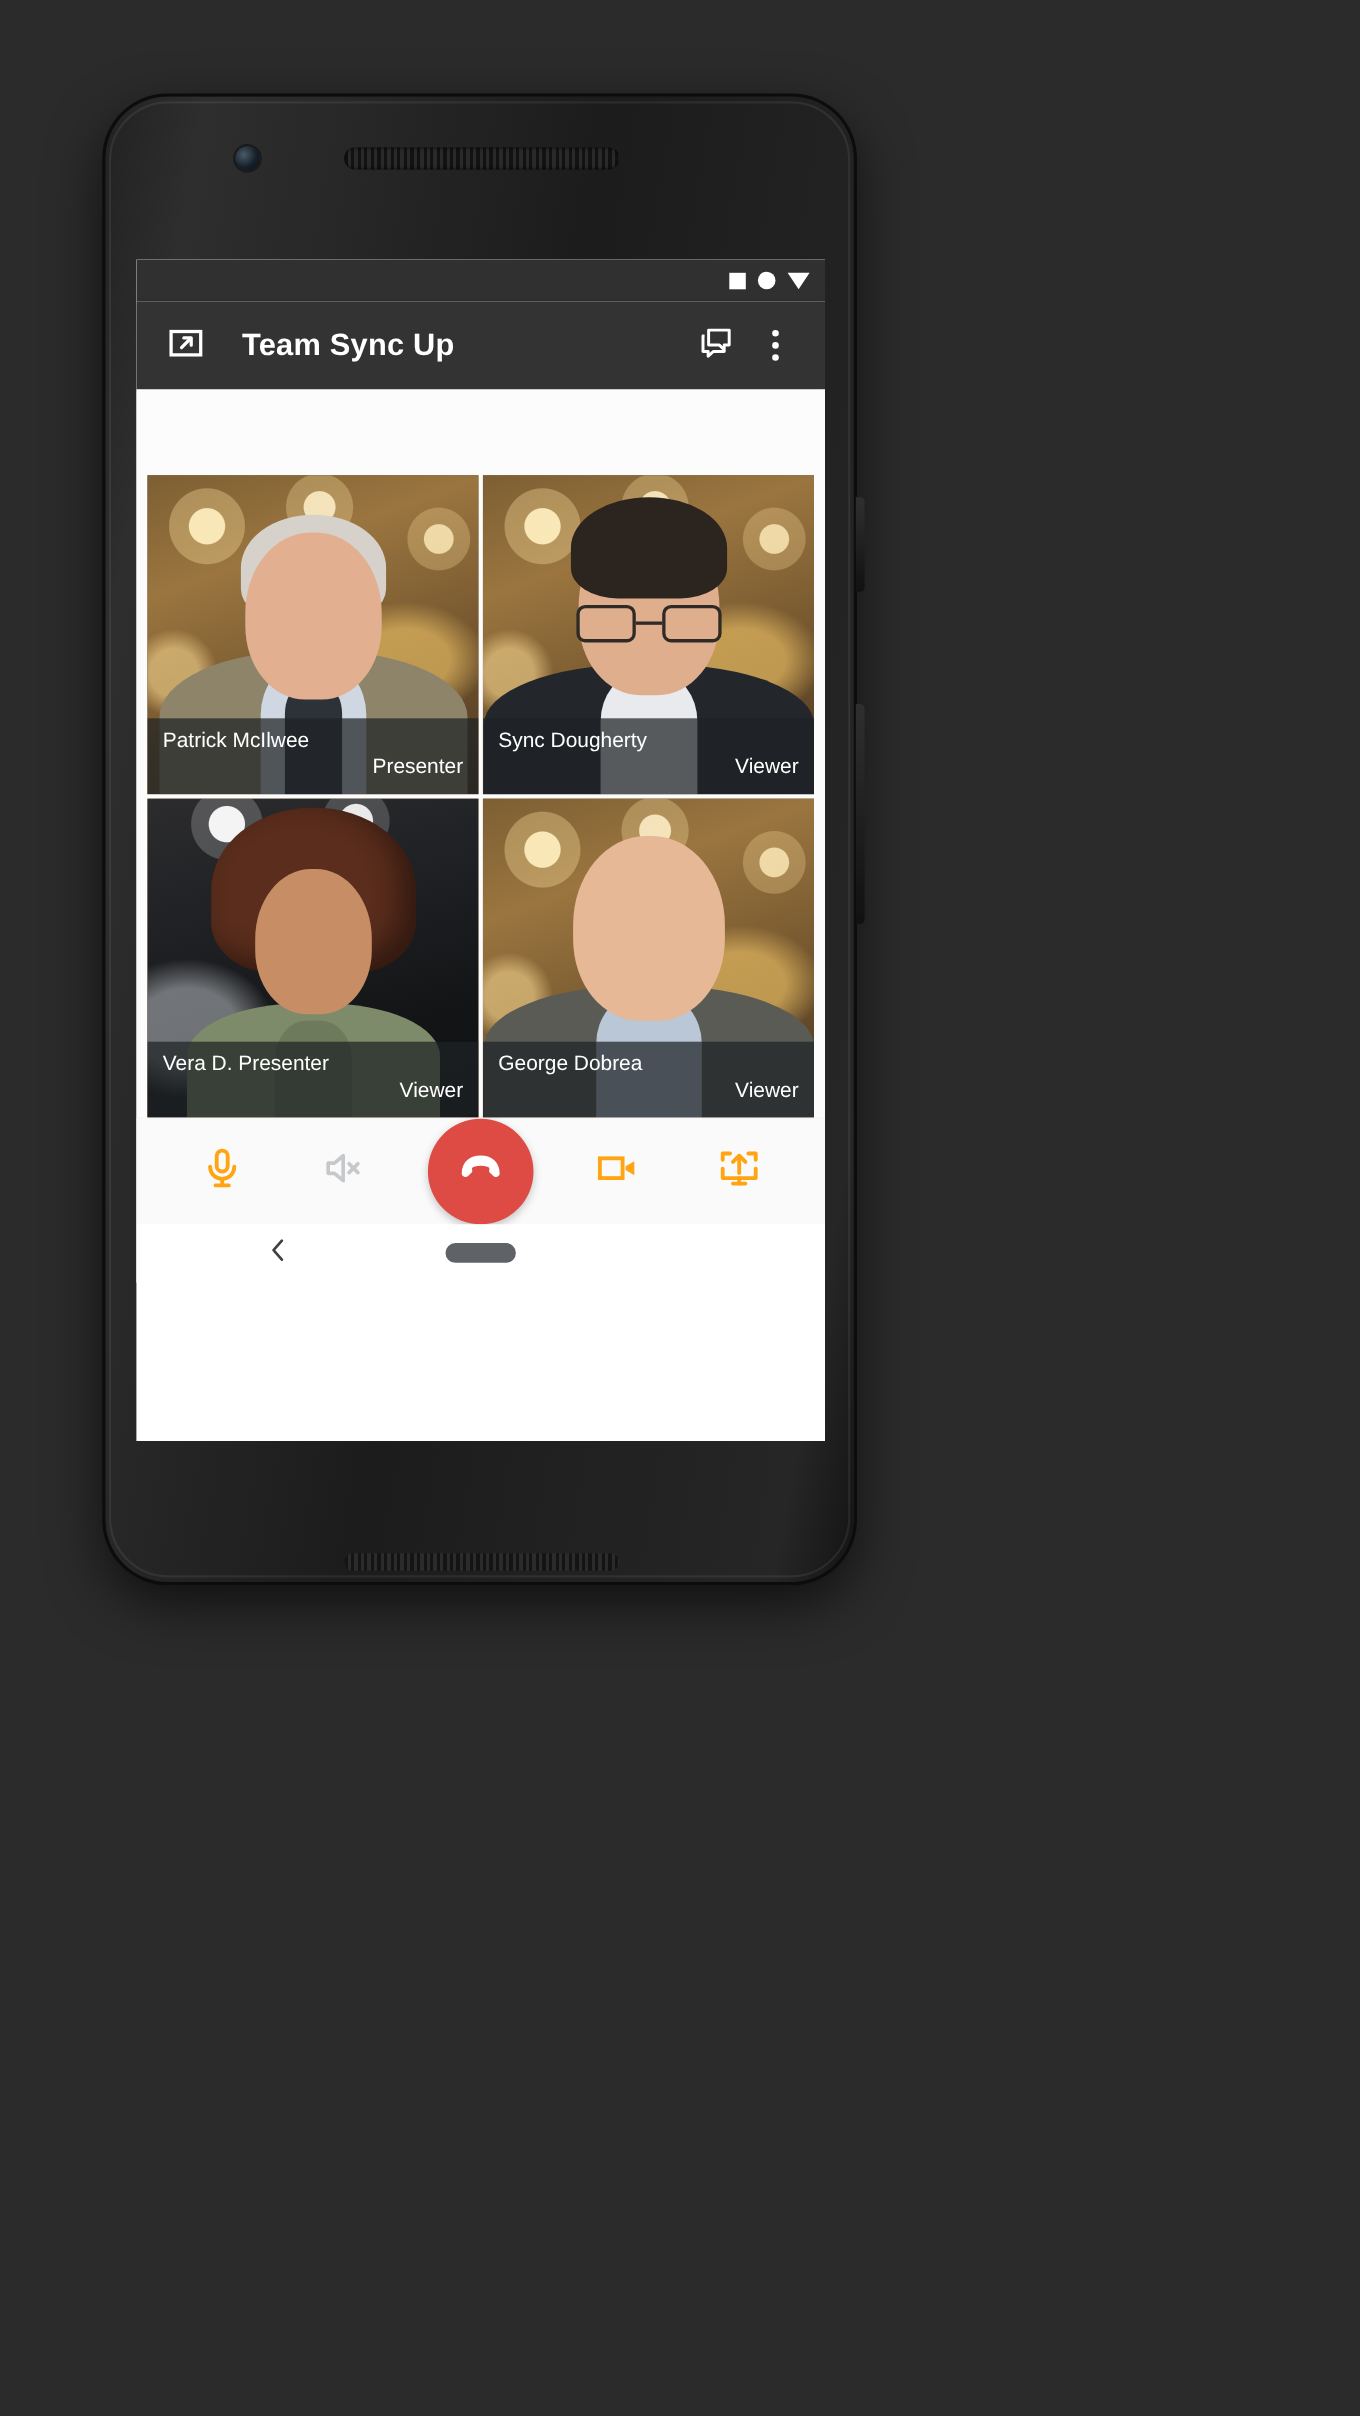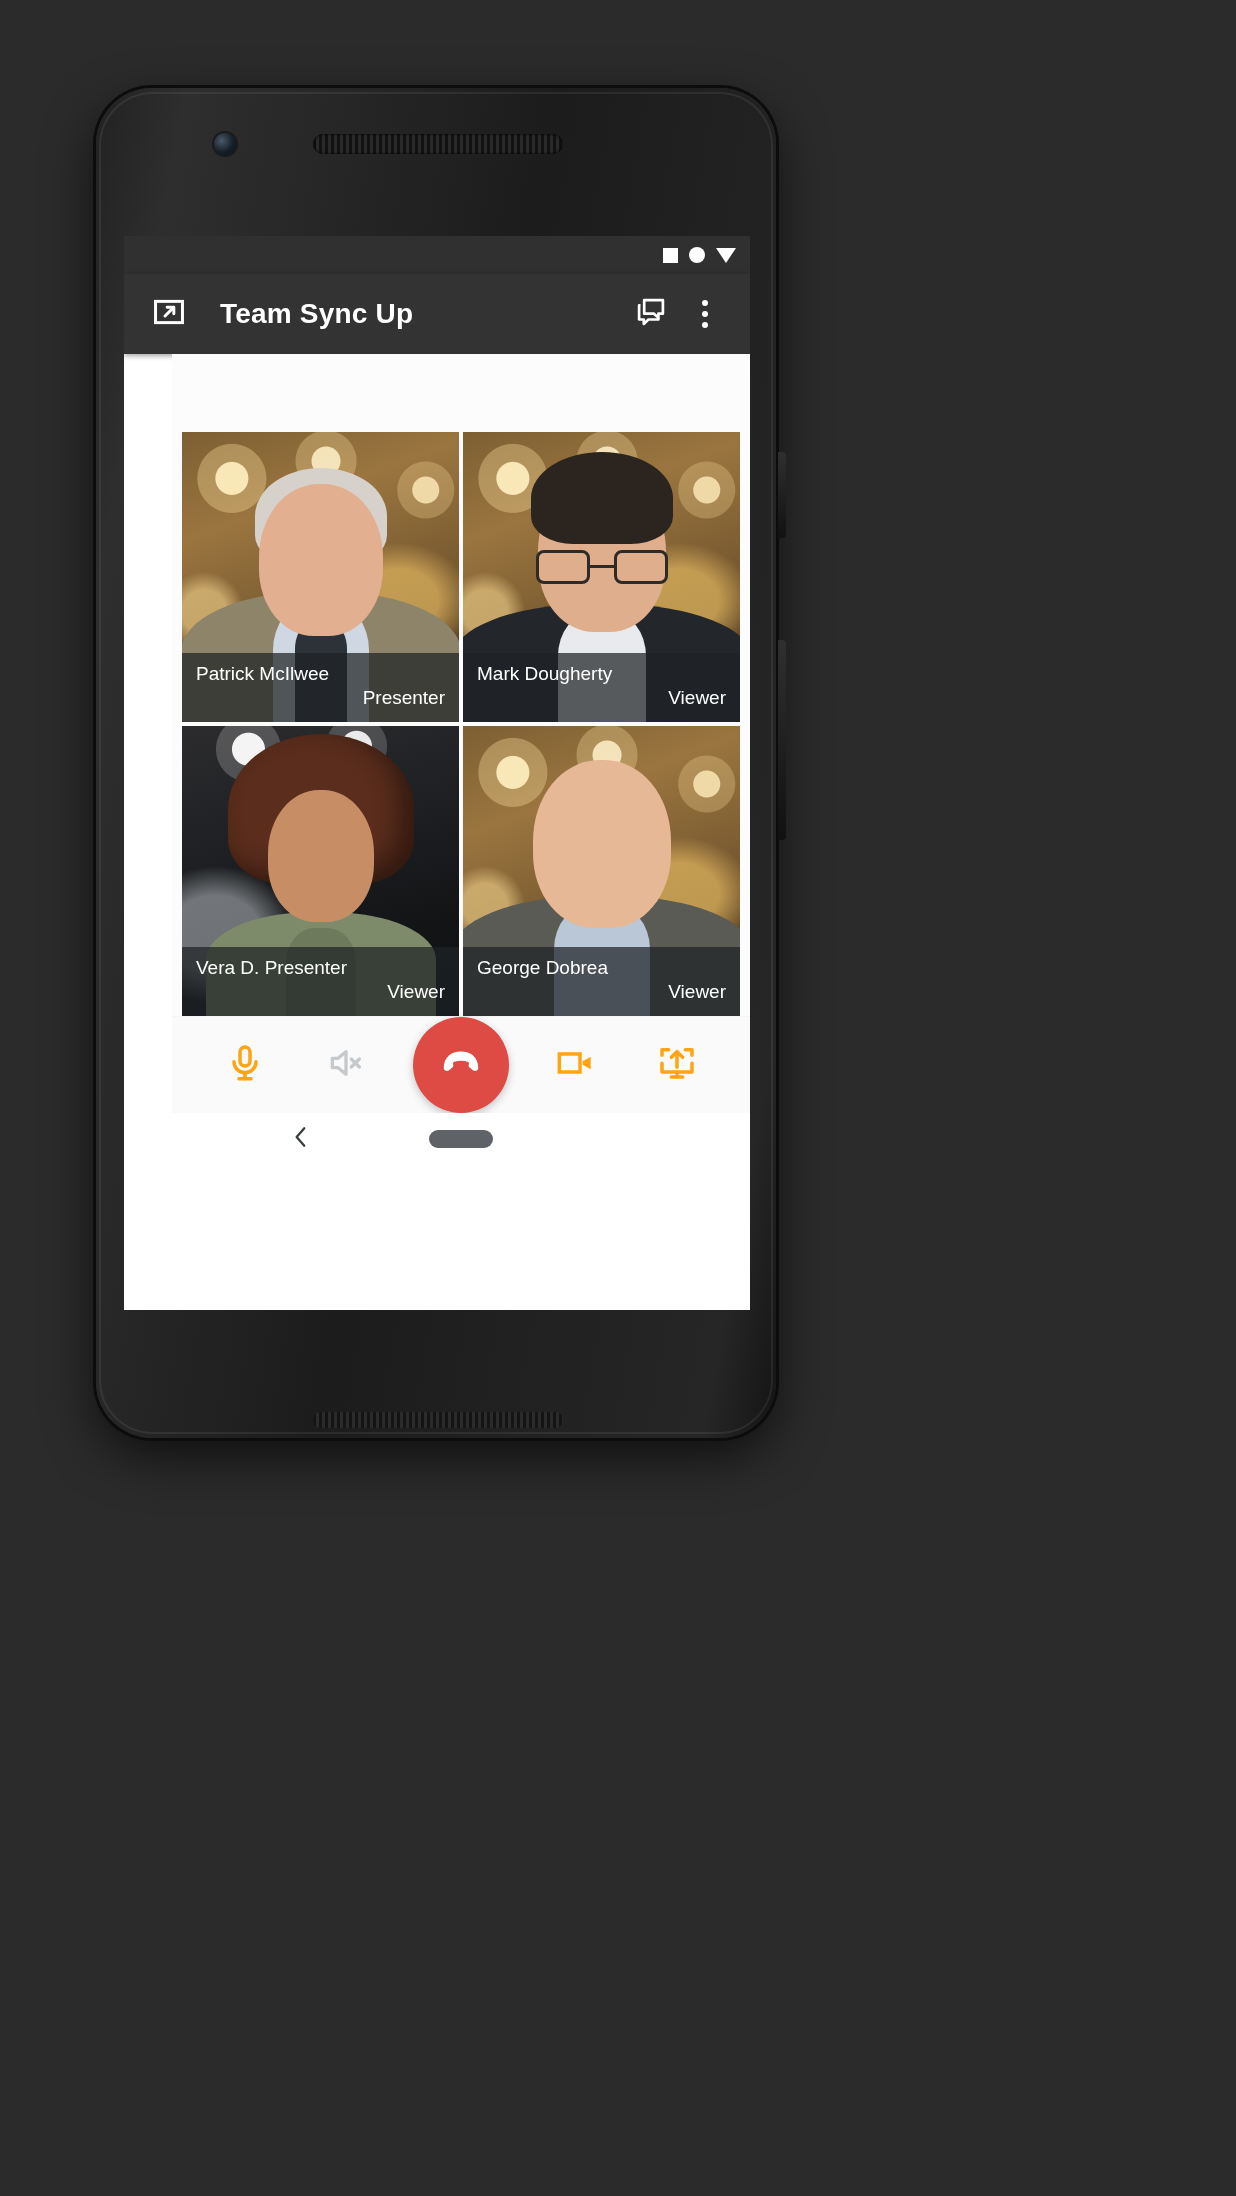--- a/index.html
+++ b/index.html
@@ -137,21 +137,20 @@
     background: #ffffff; display: block;
   }
 
   
   .content {
     background: #fcfcfc;
     height: 812px;
     position: relative;
     display: flex;
     flex-direction: column;
-    margin-left: 48px;
   }
   .grid-spacer-top { height: 108px; }
 
   .video-grid {
     display: grid;
     grid-template-columns: 1fr 1fr;
     grid-template-rows: 290px 290px;
     gap: 4px;
     padding: 0 10px;
   }
@@ -394,21 +393,21 @@
               <div class="head"></div>
               <div class="hair"></div>
               <div class="glasses">
                   <span class="l"></span>
                   <i></i>
                   <span class="r"></span>
                 </div>
             </div>
           </div>
           <div class="tile-caption">
-            <div class="nm">Mark Dougherty</div>
+            <div class="nm">Sync Dougherty</div>
             <div class="rl">Viewer</div>
           </div>
         </div>
 
         <div class="tile">
           <div class="photo bg-office">
             <div class="person p3">
               <div class="torso"></div>
               <div class="shirt"></div>
               <div class="hair"></div>

